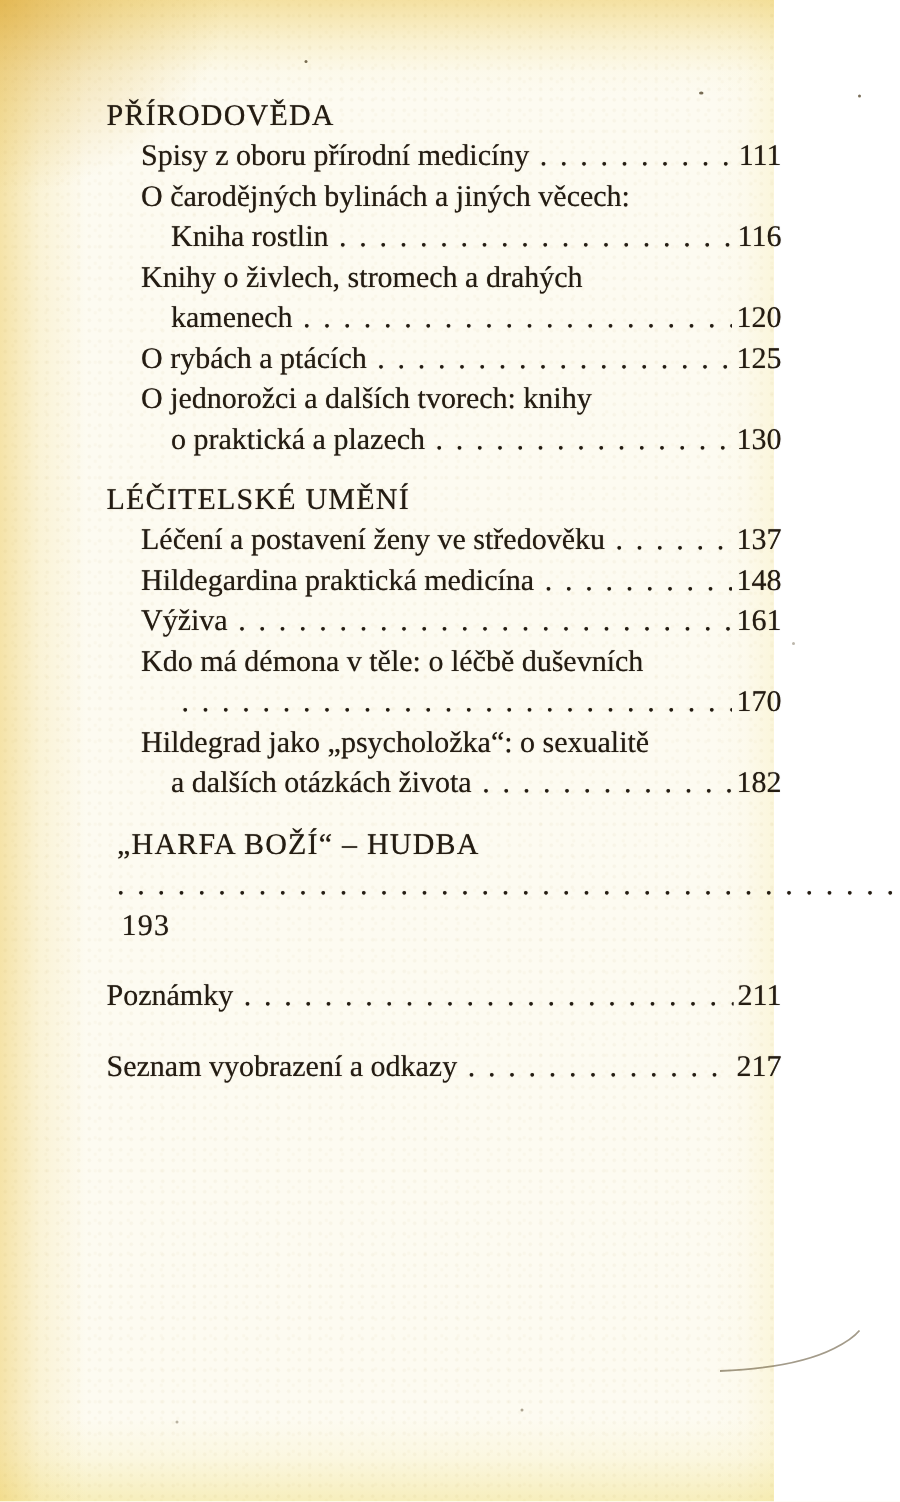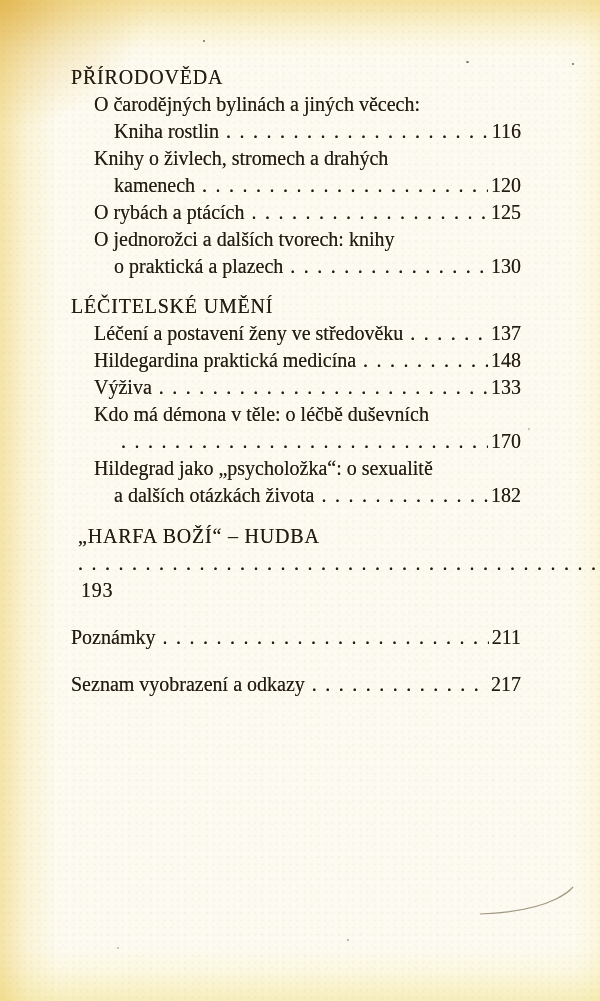--- a/index.html
+++ b/index.html
@@ -5,21 +5,21 @@
   html, body {
     margin: 0;
     padding: 0;
     width: 600px;
     height: 1001px;
     overflow: hidden;
     font-family: "Liberation Serif", "DejaVu Serif", serif;
   }
   .page {
     position: relative;
-    width: 600px;
+    width: 516px;
     height: 1001px;
     background:
       radial-gradient(150px 130px at 0 0, rgba(219,165,55,0.60), rgba(228,188,85,0.30) 55%, rgba(235,205,110,0) 100%),
       linear-gradient(180deg, rgba(237,203,95,0.55) 0px, rgba(242,219,135,0.30) 28px, rgba(248,238,190,0.12) 48px, rgba(250,244,210,0) 64px),
       linear-gradient(90deg, rgba(237,203,95,0.50) 0px, rgba(242,219,135,0.26) 26px, rgba(248,238,190,0) 58px),
       linear-gradient(0deg, rgba(238,220,115,0.42) 0px, rgba(245,233,160,0.20) 30px, rgba(248,240,190,0) 55px),
       linear-gradient(270deg, rgba(243,226,140,0.22) 0px, rgba(248,238,190,0.08) 20px, rgba(250,244,210,0) 40px),
       #fdfbf1;
     font-family: Liberation Serif, serif;
   }
@@ -84,20 +84,25 @@
 <body>
 
 <div class="page">
 
   <div class="toc">
 
     <div class="row caps">
       <span class="txt">PŘÍRODOVĚDA</span>
     </div>
 
+    <div class="row indent1">
+      <span class="txt">Spisy z oboru přírodní medicíny</span>
+      <span class="dots"></span>
+      <span class="num">111</span>
+    </div>
 
     <div class="row indent1">
       <span class="txt">O čarodějných bylinách a jiných věcech:</span>
     </div>
 
     <div class="row indent2">
       <span class="txt">Kniha rostlin</span>
       <span class="dots"></span>
       <span class="num">116</span>
     </div>
@@ -140,21 +145,21 @@
 
     <div class="row indent1">
       <span class="txt">Hildegardina praktická medicína</span>
       <span class="dots"></span>
       <span class="num">148</span>
     </div>
 
     <div class="row indent1">
       <span class="txt">Výživa</span>
       <span class="dots"></span>
-      <span class="num">133</span>
+      <span class="num">161</span>
     </div>
 
     <div class="row indent1">
       <span class="txt">Kdo má démona v těle: o léčbě duševních</span>
     </div>
 
     <div class="row indent2">
       <span class="dots"></span>
       <span class="num">170</span>
     </div>

